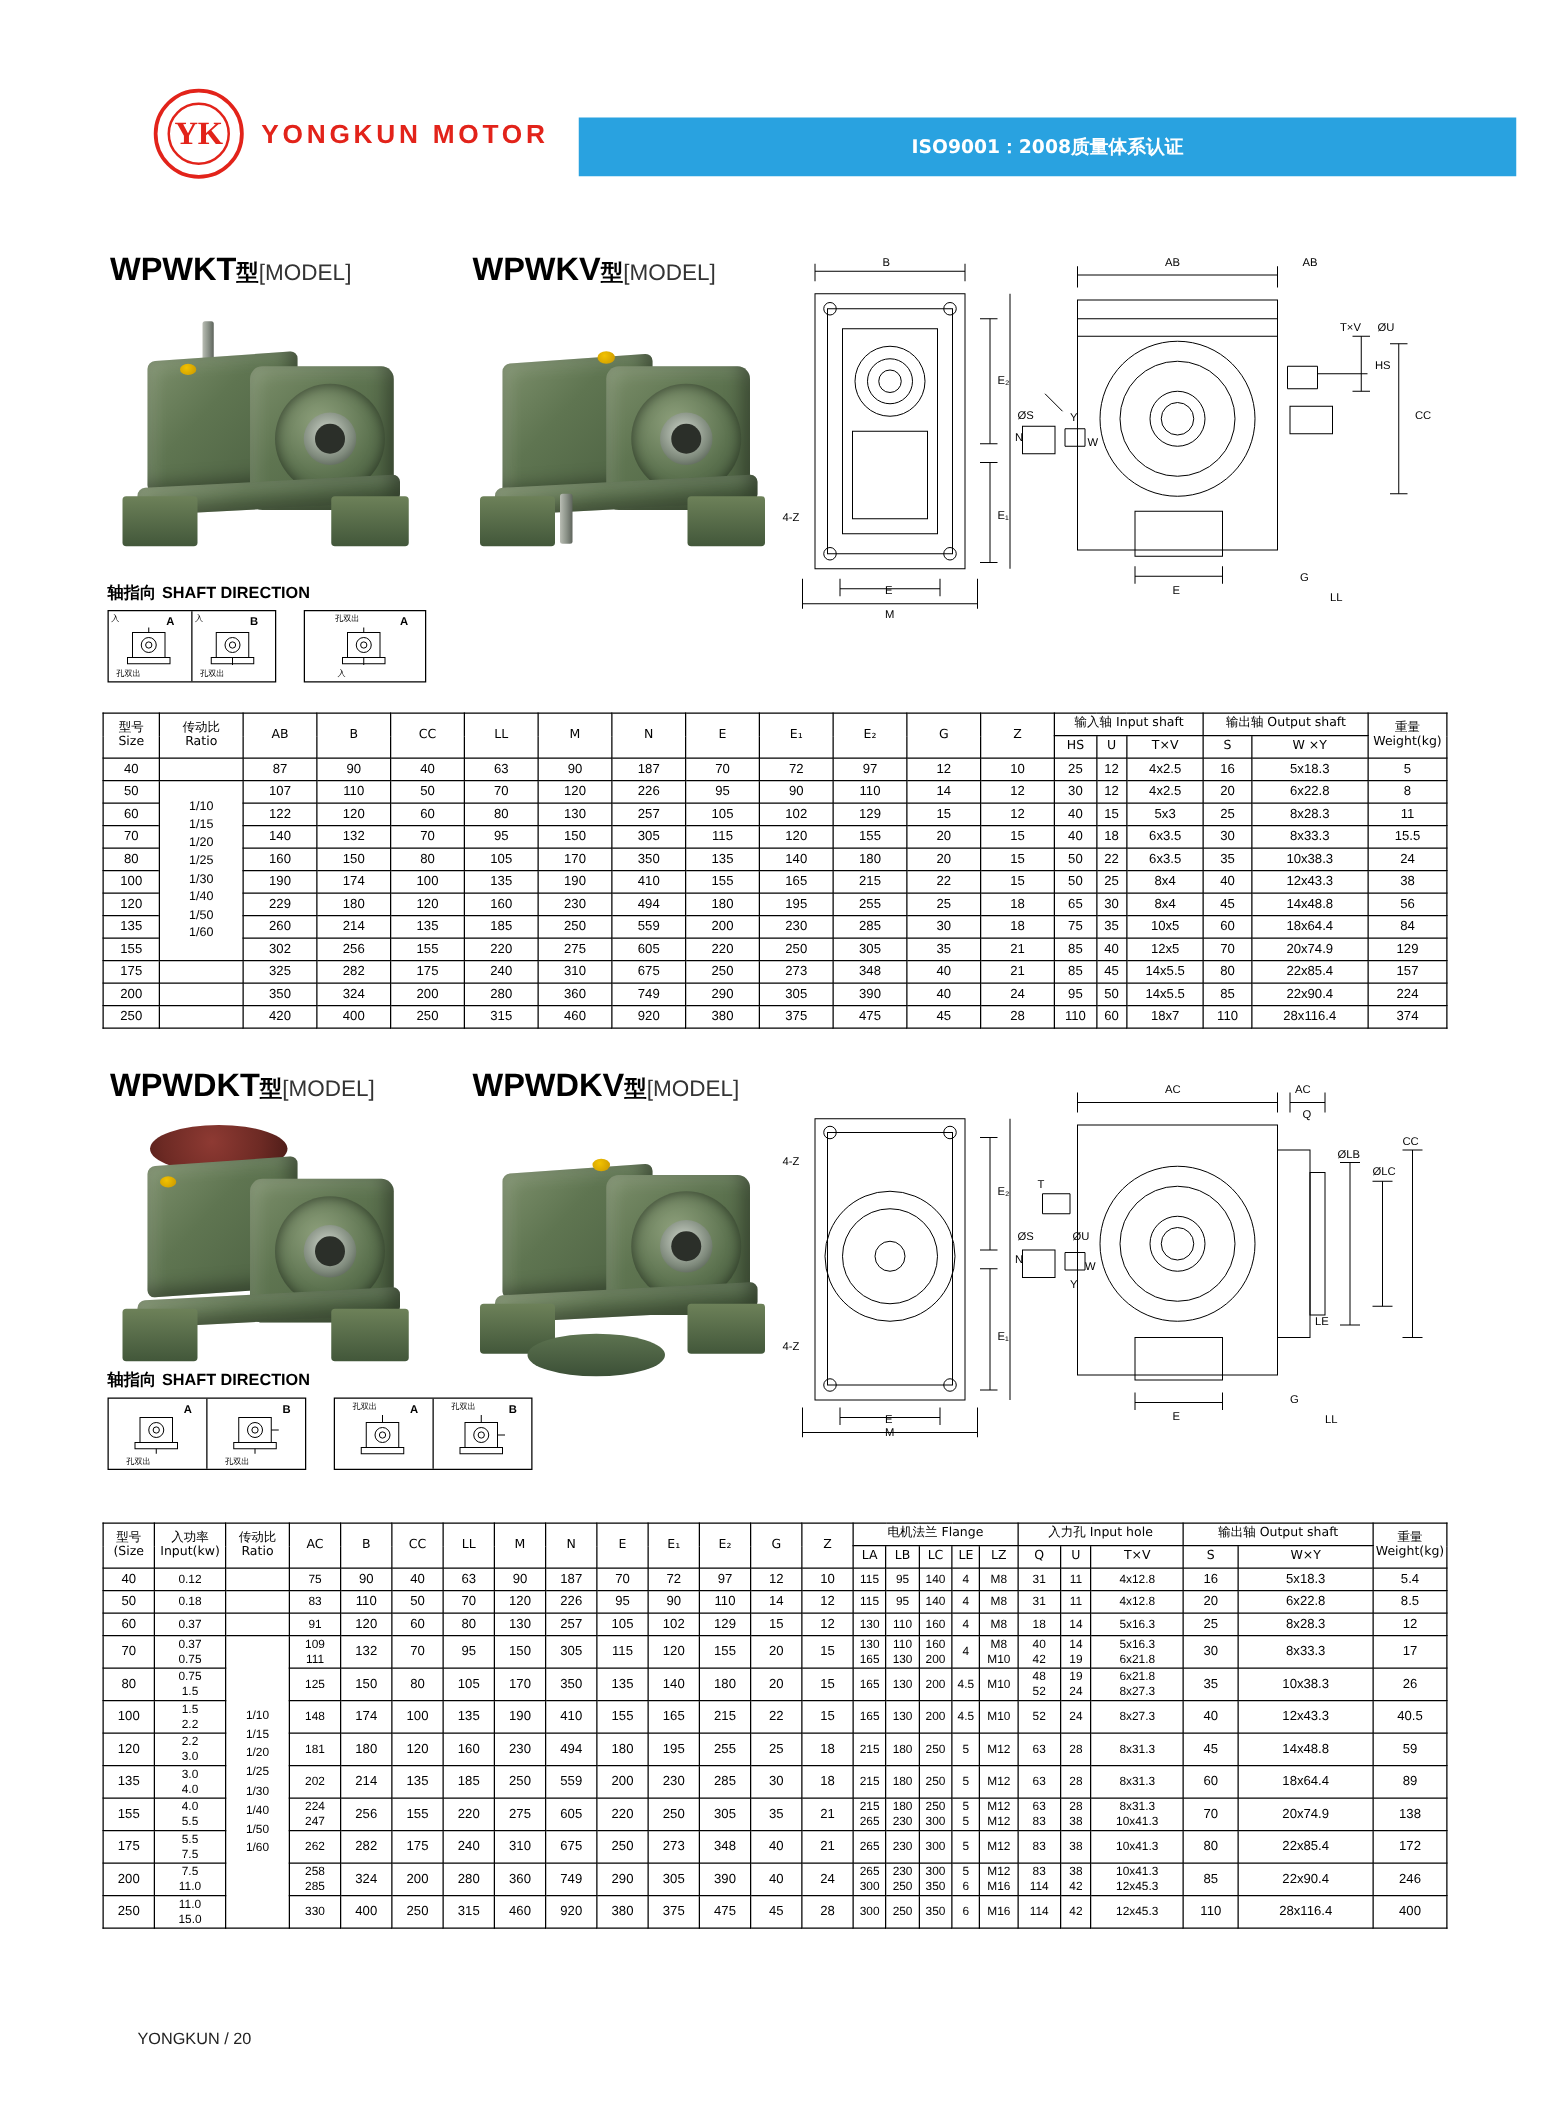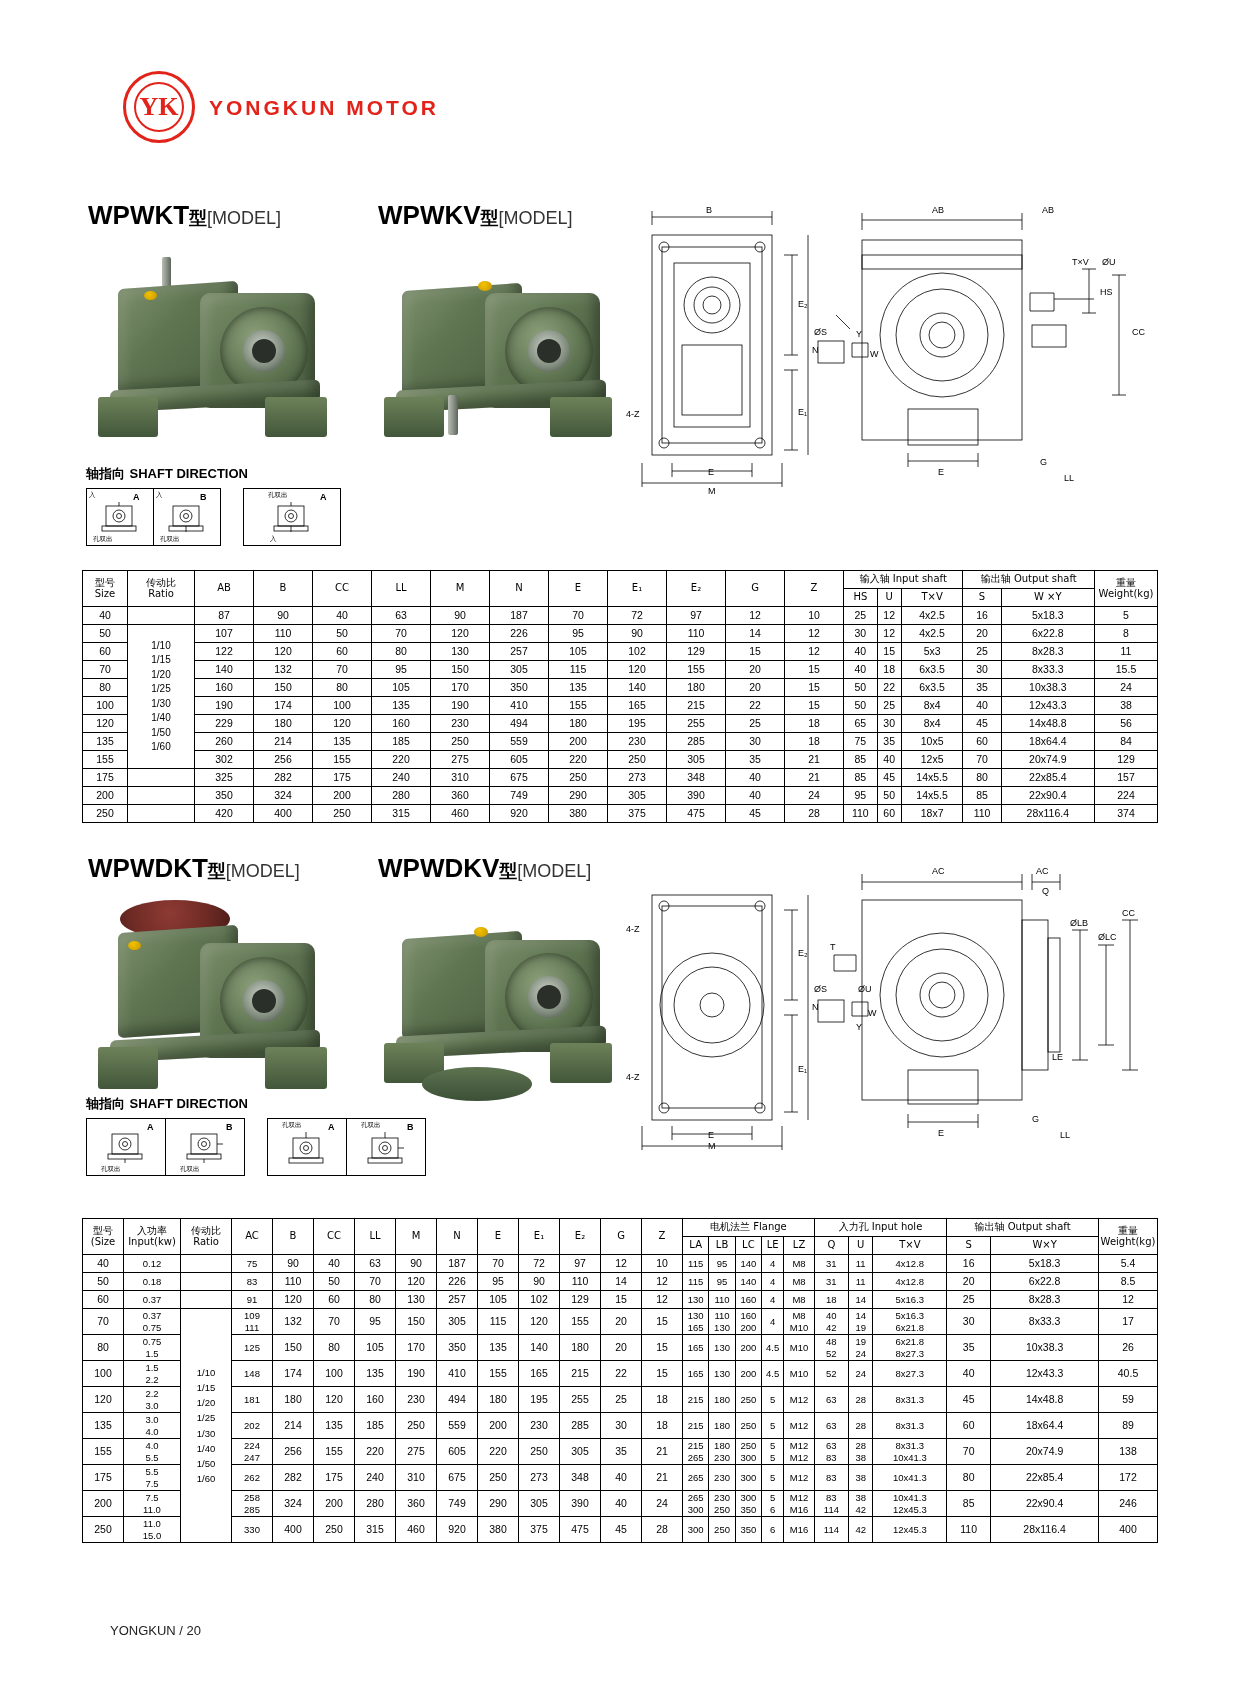--- a/index.html
+++ b/index.html
@@ -78,20 +78,21 @@
 
 <div class="header">
   <div class="logo-block">
     <div class="logo-mark">
       <span>YK</span>
     </div>
     <div class="logo-text">
       <div class="logo-en">YONGKUN  MOTOR</div>
     </div>
   </div>
+  <div class="cert-bar">ISO9001：2008质量体系认证</div>
 </div>
 
 <div class="model-title" style="left:88px;top:200px;">
   <span>WPWKT</span><span class="cn">型</span><span class="md">[MODEL]</span>
 </div>
 <div class="model-title" style="left:378px;top:200px;">
   <span>WPWKV</span><span class="cn">型</span><span class="md">[MODEL]</span>
 </div>
 
 <div class="photo" style="left:80px;top:245px;width:280px;height:205px;">

